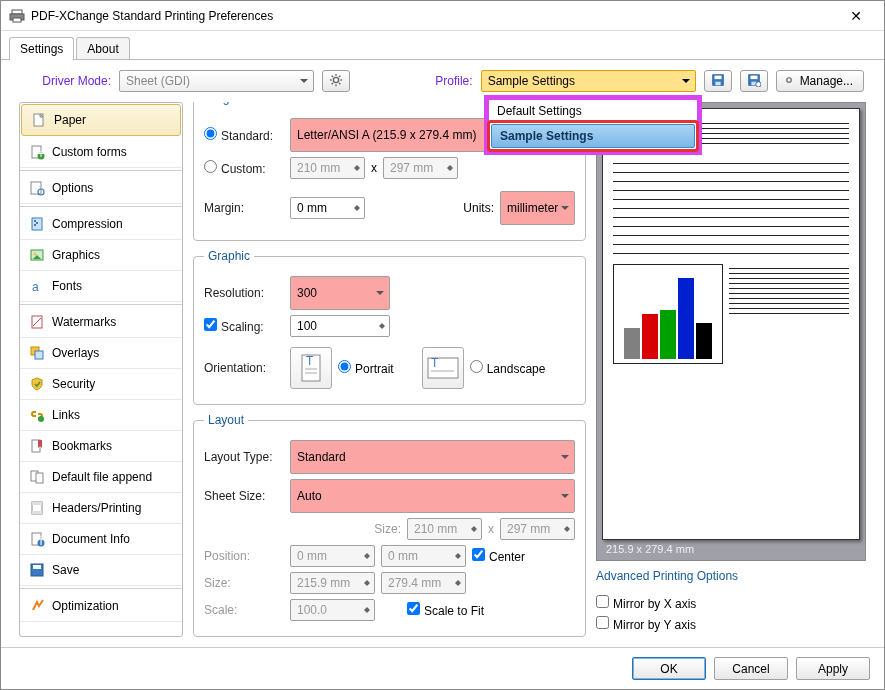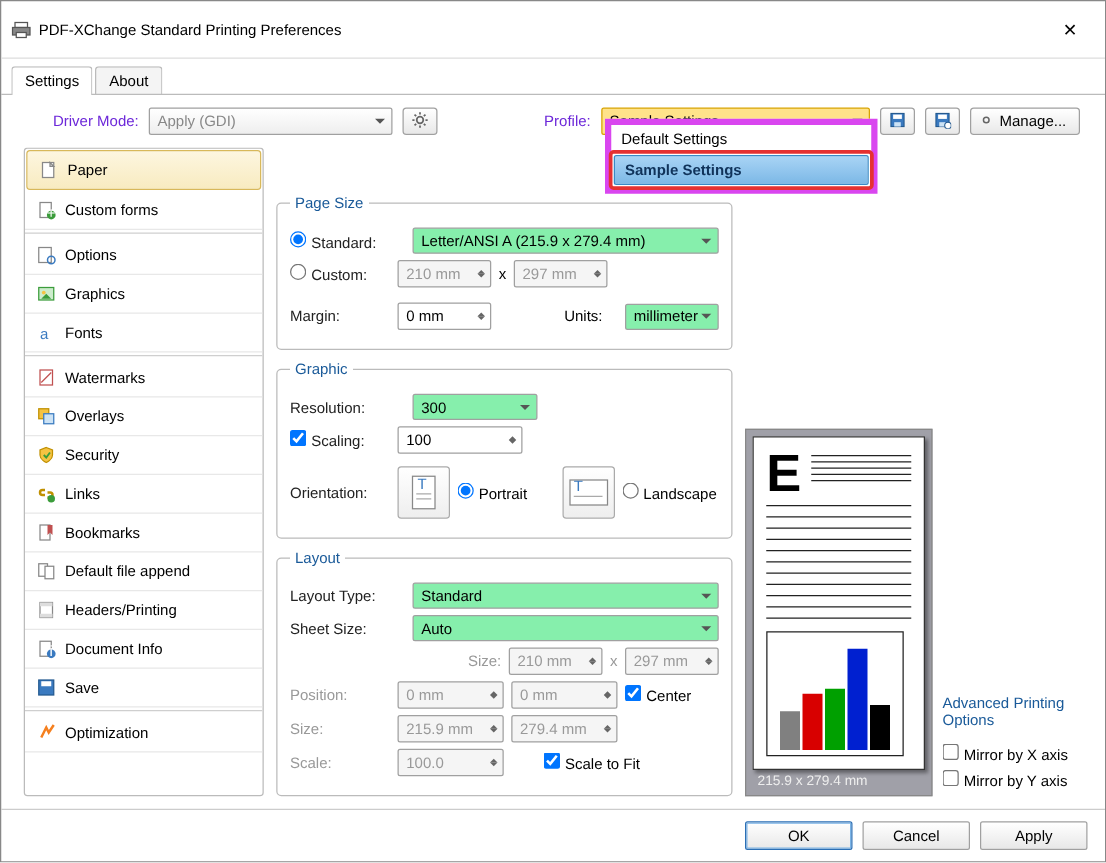--- a/index.html
+++ b/index.html
@@ -1,71 +1,71 @@
 <!DOCTYPE html>
 <html><head>
 <meta charset="utf-8">
 <style>
   * { box-sizing: border-box; font-family: "Segoe UI", Tahoma, sans-serif; font-size: 12px; }
   body { margin: 0; background: #fff; }
   .window { width: 885px; height: 690px; border: 1px solid #888; background: #fff; position: relative; display: flex; flex-direction: column; }
-  .titlebar { height: 46px; display: flex; align-items: center; padding: 0 8px; border-bottom: 1px solid #ddd; }
+  .titlebar { height: 30px; display: flex; align-items: center; padding: 0 8px; border-bottom: 1px solid #ddd; }
   .titlebar .tb-icon { width: 16px; height: 16px; margin-right: 6px; }
   .titlebar .tb-title { flex: 1; }
   .titlebar .close { width: 40px; text-align: center; font-size: 14px; cursor: pointer; }
   .tabs { display: flex; padding: 6px 8px 0 8px; gap: 2px; }
   .tab { padding: 4px 10px; border: 1px solid #bbb; border-bottom: none; background: #f4f4f4; border-radius: 3px 3px 0 0; cursor: pointer; }
   .tab.active { background: #fff; position: relative; z-index: 2; }
   .tabline { border-bottom: 1px solid #bbb; margin-top: -1px; }
   .toprow { display: flex; align-items: center; padding: 10px 20px; gap: 8px; }
   .toprow .lbl { text-align: right; color: #6d28d9; }
   .combo { height: 22px; border: 1px solid #a0a0a0; background: linear-gradient(#fff,#eee); display: flex; align-items: center; padding: 0 18px 0 6px; position: relative; border-radius: 2px; }
   .combo::after { content: ""; position: absolute; right: 5px; top: 50%; margin-top: -2px; border: 4px solid transparent; border-top-color: #555; }
   .combo.gdi { width: 195px; color: #888; }
   .combo.profile { width: 215px; }
   .combo.profile::after { border-top-color: #000; }
   .combo.profile-btn { background:#ffe28a; border-color:#d8a300; }
   .iconbtn { width: 28px; height: 22px; border: 1px solid #a0a0a0; background: linear-gradient(#fff,#e8e8e8); border-radius: 3px; display:flex; align-items:center; justify-content:center; cursor:pointer; }
   .managebtn { height:22px; padding:0 10px 0 6px; border:1px solid #a0a0a0; background:linear-gradient(#fff,#e8e8e8); border-radius:3px; display:flex; align-items:center; gap:5px; cursor:pointer;}
   .body { flex:1; padding: 0 18px 10px 18px; display:flex; gap:10px; overflow:hidden;}
-  .sidebar { width: 192px; border:1px solid #bbb; border-radius:3px; background:#fff; overflow:hidden;}
+  .sidebar { width: 164px; border:1px solid #bbb; border-radius:3px; background:#fff; overflow:hidden;}
   .side-item { display:flex; align-items:center; gap:6px; padding:6px 8px; border-bottom:1px solid #e8e8e8; cursor:pointer;}
   .side-item.active { background: linear-gradient(#fdf6e0,#f8ebc0); border:1px solid #d8b85a; border-radius:3px; margin:1px; }
   .side-item.sep-before { border-top: 1px solid #cfcfcf; margin-top:2px; padding-top:8px;}
   .side-icon { width:18px; height:18px; display:flex; align-items:center; justify-content:center; flex-shrink:0;}
   .main { flex:1; display:flex; flex-direction:column; gap:8px; position:relative;}
   .content-row { display:flex; gap:10px;}
   .leftcol { flex:1; display:flex; flex-direction:column; gap:8px;justify-content:flex-end;}
-  .rightcol { width: 270px; display:flex; gap:8px;align-items:flex-end;}
+  .rightcol { width: 270px; display:flex; flex-direction:column; gap:8px;}
   fieldset { border:1px solid #bbb; border-radius:4px; padding: 8px 10px 10px 10px; margin:0;}
   legend { color:#1a5a99; padding:0 4px;}
   .row { display:flex; align-items:center; gap:6px; margin:5px 0;}
   .row .fl { width: 80px; color:#222;}
   .row .fl.dim { color:#999;}
   input[type=radio],input[type=checkbox]{ margin:0 4px 0 0;}
-  .textcombo { height:21px; border:1px solid #a0a0a0; background:#86efac; position:relative; padding:0 18px 0 6px; display:flex; align-items:center; border-radius:2px;margin-left:12px;}
+  .textcombo { height:34px; border:1px solid #a0a0a0; background:#fca5a5; position:relative; padding:0 18px 0 6px; display:flex; align-items:center; border-radius:2px;}
   .textcombo::after { content:""; position:absolute; right:5px; top:50%; margin-top:-2px; border:4px solid transparent; border-top-color:#555;}
   .spin { height:22px; border:1px solid #a0a0a0; background:#fff; padding:0 16px 0 6px; position:relative; display:flex; align-items:center; border-radius:2px;}
   .spin::before,.spin::after{ content:""; position:absolute; right:4px; border:3px solid transparent;}
   .spin::before{ top:4px; border-bottom-color:#666;}
   .spin::after{ bottom:4px; border-top-color:#666;}
   .spin.dim { color:#999; background:#f5f5f5;}
   .orient-box { width:42px; height:42px; border:1px solid #aaa; border-radius:3px; background:linear-gradient(#fff,#eee); display:flex; align-items:center; justify-content:center;}
   .preview-frame { flex:1; border:1px solid #888; background:#a0a0a8; padding:5px; display:flex; flex-direction:column;}
   .preview-page { flex:1; background:#fff; border:1px solid #333; box-shadow:2px 2px 3px rgba(0,0,0,.4); padding:10px; display:flex; flex-direction:column;}
   .preview-caption { color:#eee; padding:3px 4px 0 4px; font-size:11px;}
   .bigE { font-family: Arial, sans-serif; font-weight:900; font-size:42px; line-height:38px; height:40px;}
   .pline { height:0; border-top:1px solid #222; margin:4px 0;}
   .chartzone { display:flex; margin-top:6px; gap:6px;}
   .minichart { width:110px; height:100px; border:1px solid #222; display:flex; align-items:flex-end; justify-content:center; gap:2px; padding:4px 6px;}
   .bar { width:16px;}
   .adv { }
   .adv .title { color:#1a5a99; margin-bottom:12px;}
   .footer { height:42px; border-top:1px solid #ccc; display:flex; align-items:center; justify-content:flex-end; gap:8px; padding:0 14px;}
-  .btn { width:86px; height:23px; border:1px solid #a0a0a0; background:linear-gradient(#fff,#e8e8e8); border-radius:2px; cursor:pointer;}
+  .btn { width:74px; height:23px; border:1px solid #a0a0a0; background:linear-gradient(#fff,#e8e8e8); border-radius:2px; cursor:pointer;}
   .btn.def { border:1px solid #2b6fb5; box-shadow:0 0 0 1px #7ab3e6 inset;}
   
   .dropdown { position:absolute; left:483px; top:94px; width:218px; border:5px solid #d946ef; background:#fff; z-index:50;}
   .dropdown .opt { padding:4px 8px; cursor:pointer;}
   .dropdown .highlight-wrap { border:3px solid #e53131; border-radius:4px; margin:-2px;}
   .dropdown .opt.sel { background: linear-gradient(#a9d4f5,#7cb8e6); border:1px solid #3a8ac6; color:#10335a; font-weight:700; margin:1px; border-radius:2px;}
 </style>
 </head>
 <body>
 
@@ -84,21 +84,21 @@
 
   <div class="tabs">
     <div class="tab active">Settings</div>
     <div class="tab">About</div>
   </div>
   <div class="tabline"></div>
 
   <div class="toprow">
     <span class="lbl" style="width:90px">Driver Mode:</span>
     <div class="combo gdi">
-        <span>Apply (GDI)</span>
+        <span>Sheet (GDI)</span>
       </div>
     <div class="iconbtn">
       <span><svg width="14" height="14" viewBox="0 0 16 16">
             <circle cx="8" cy="8" r="3" fill="none" stroke="#666" stroke-width="1.6"></circle>
             <g stroke="#666" stroke-width="1.6">
               <line x1="8" y1="1" x2="8" y2="3"></line>
               <line x1="8" y1="13" x2="8" y2="15"></line>
               <line x1="1" y1="8" x2="3" y2="8"></line>
               <line x1="13" y1="8" x2="15" y2="8"></line>
               <line x1="3" y1="3" x2="4.5" y2="4.5"></line>
@@ -159,20 +159,29 @@
         </div>
       <div class="side-item sep-before">
           <span class="side-icon">
             <svg width="16" height="16">
               <rect x="2" y="2" width="10" height="12" fill="#fff" stroke="#888"></rect>
               <circle cx="12" cy="12" r="3" fill="none" stroke="#3a7ac0" stroke-width="1.2"></circle>
             </svg>
           </span>
           <span>Options</span>
         </div>
+      <div class="side-item sep-before">
+          <span class="side-icon">
+            <svg width="16" height="16">
+              <rect x="3" y="2" width="10" height="12" fill="#cde3f5" stroke="#3a7ac0"></rect>
+              <path d="M5 4 h2 v2 h-2 M7 6 h2 v2 h-2 M5 8 h2 v2 h-2" fill="#3a7ac0"></path>
+            </svg>
+          </span>
+          <span>Compression</span>
+        </div>
       <div class="side-item">
           <span class="side-icon">
             <svg width="16" height="16">
               <rect x="2" y="3" width="12" height="10" fill="#cdeccd" stroke="#3b9c3b"></rect>
               <circle cx="6" cy="7" r="1.5" fill="#f5c342"></circle>
               <path d="M4 12 L8 8 L12 12 Z" fill="#3b9c3b"></path>
             </svg>
           </span>
           <span>Graphics</span>
         </div>

